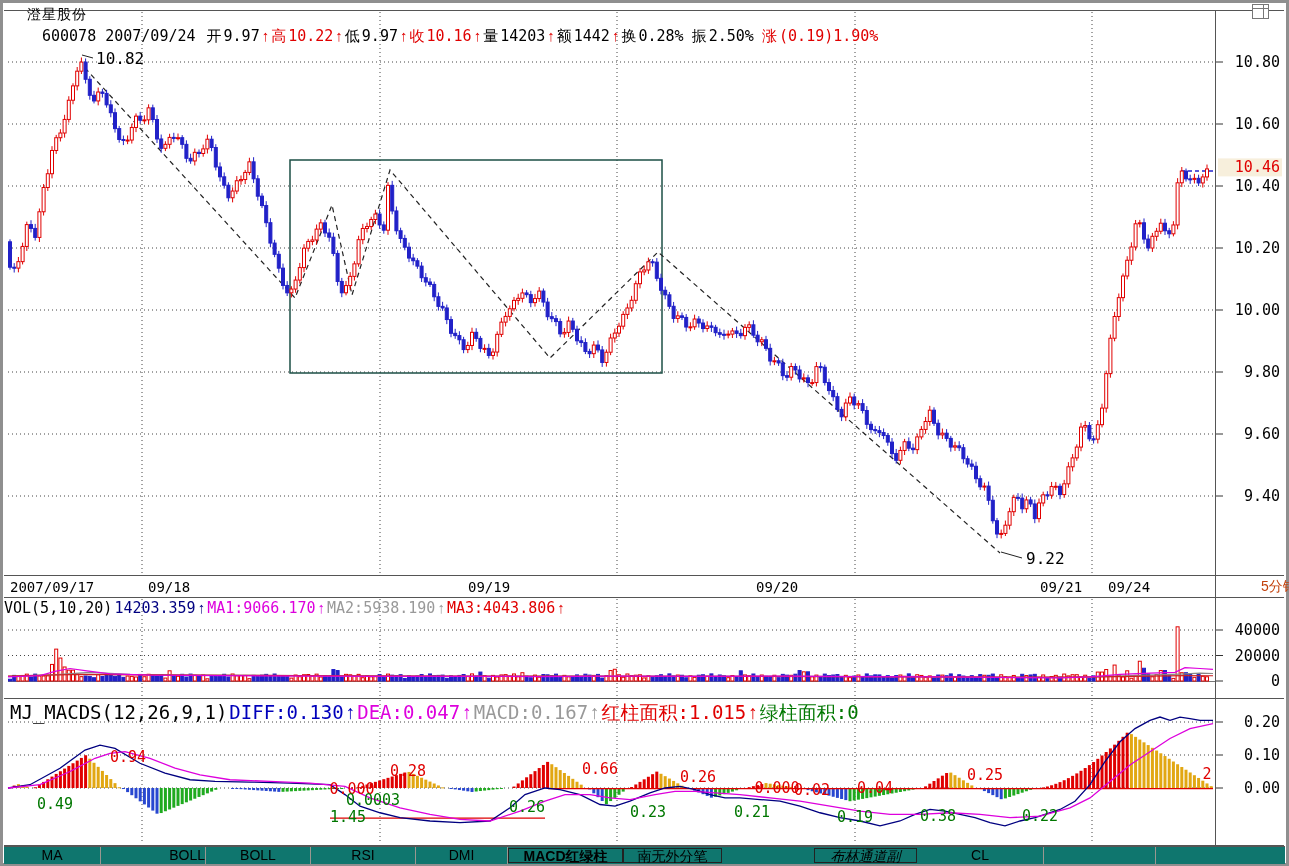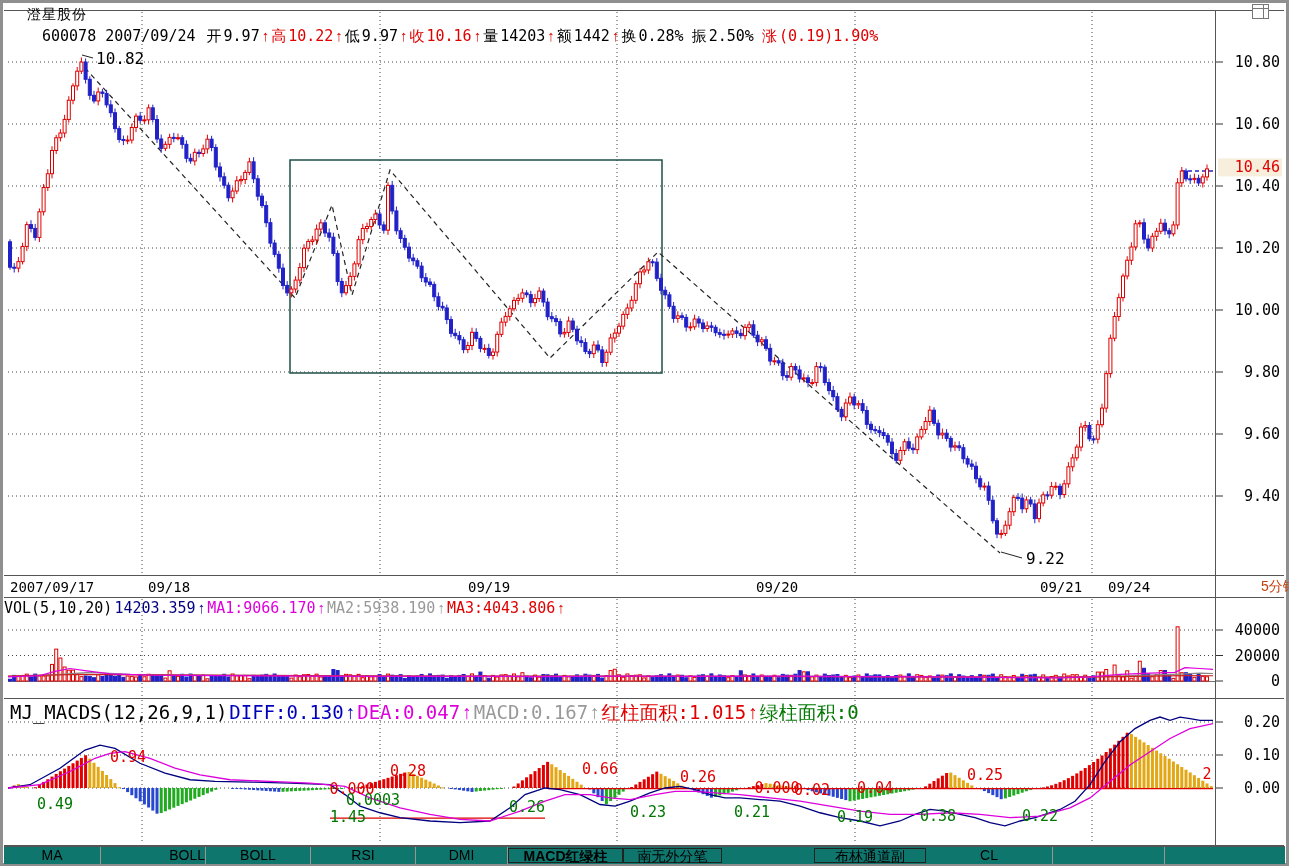--- a/index.html
+++ b/index.html
@@ -1294,18 +1294,18 @@
   </div>
   <div id="toolbar">
       <div class="tb-cell" style="width: 97px;">MA</div>
       <div class="tb-cell" style="width: 105px; text-align: right;">BOLL</div>
       <div class="tb-cell" style="width: 105px;">BOLL</div>
       <div class="tb-cell" style="width: 105px;">RSI</div>
       <div class="tb-cell" style="width: 92px;">DMI</div>
       <div class="tb-cell boxed" style="width: 115px; font-weight: bold;">MACD红绿柱</div>
       <div class="tb-cell boxed" style="width: 99px;">南无外分笔</div>
       <div class="tb-cell" style="width: 92px; margin-top: 41px;">MJ_MACDS</div>
-      <div class="tb-cell boxed" style="width: 112px;">布林通道副</div>
+      <div class="tb-cell boxed" style="width: 103px; font-style: italic;">布林通道副</div>
       <div class="tb-cell" style="width: 127px;">CL</div>
       <div class="tb-cell" style="width: 112px;"></div>
       <div class="tb-cell" style="flex: 1 1 0%; border-right: none;"></div>
     </div>
 </div>
 
 </body></html>

